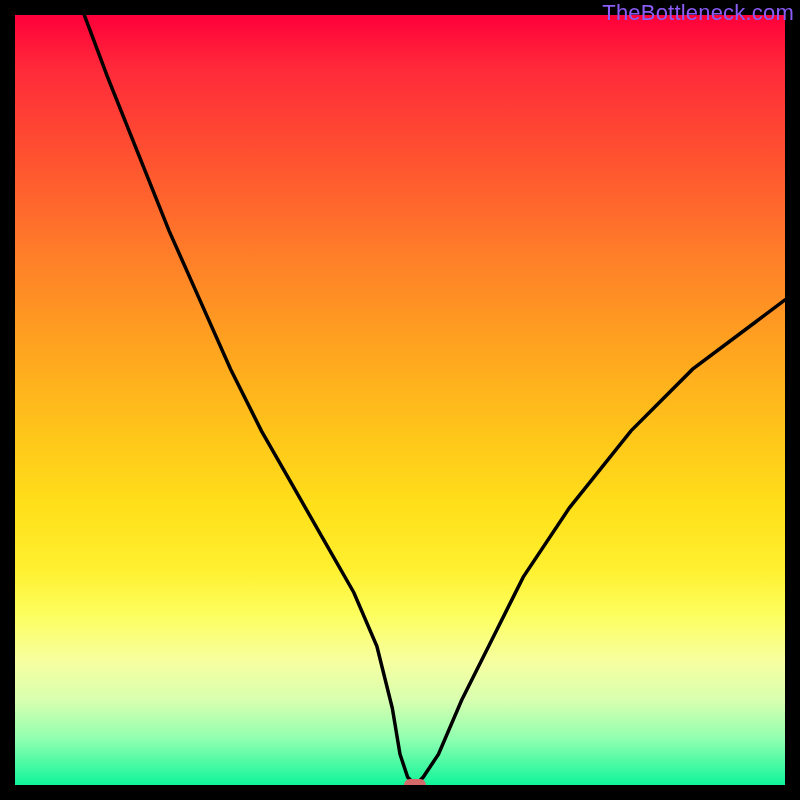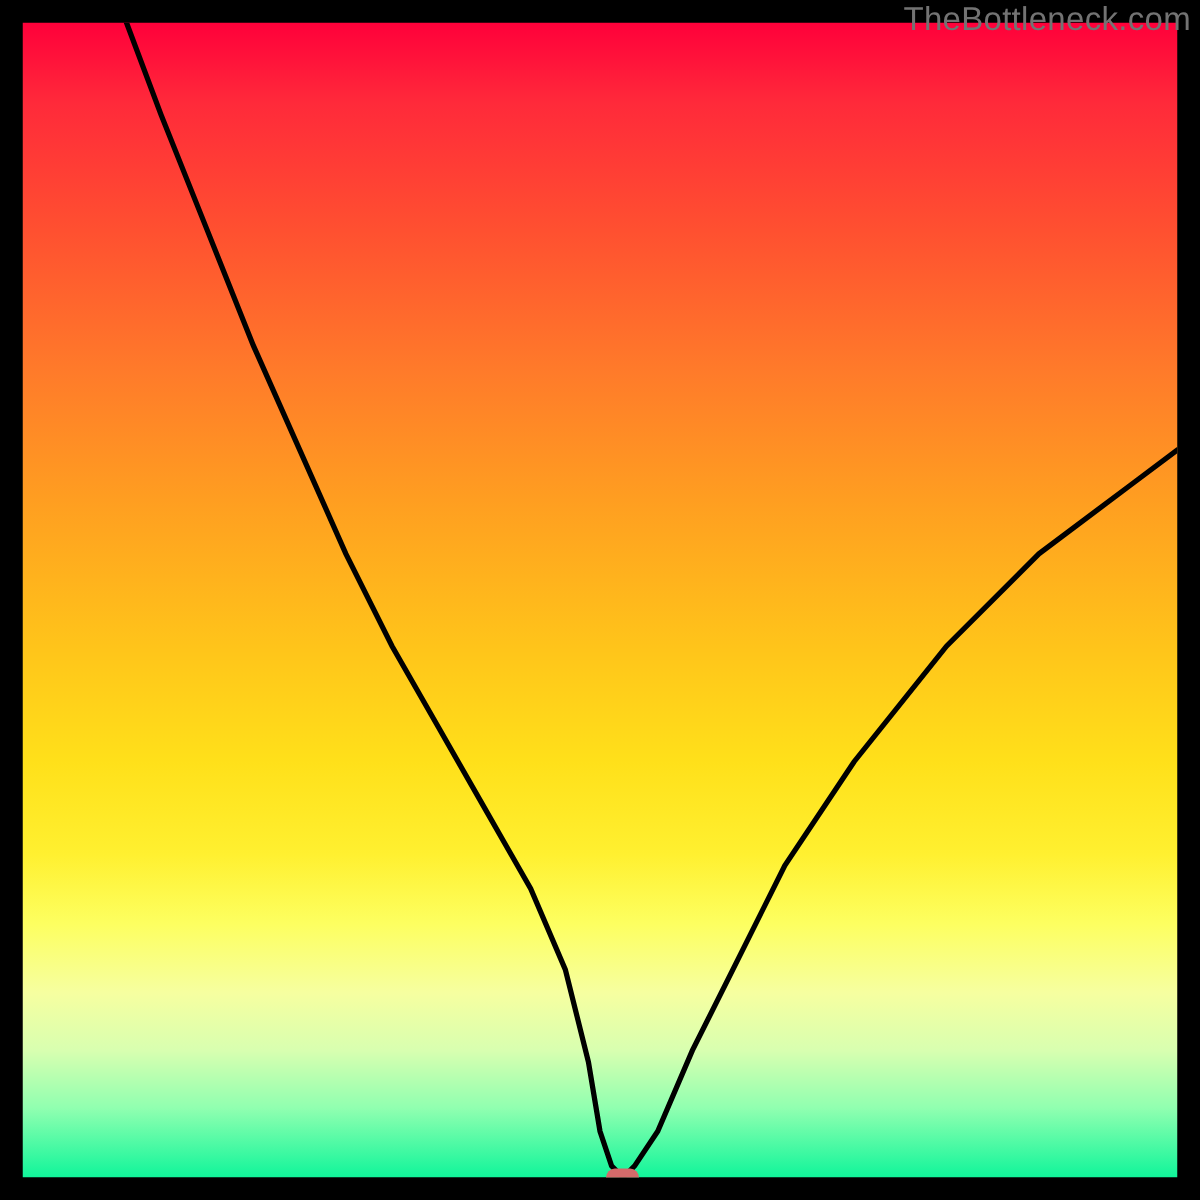--- a/index.html
+++ b/index.html
@@ -53,21 +53,21 @@
     width: 22px;
     height: 12px;
     background: #d46a6a;
     border-radius: 6px;
     transform: translate(-50%, -50%);
   }
   .watermark {
     position: absolute;
     top: 0px;
     right: 6px;
-    color: #737373;
+    color: #8b5cf6;
     font-size: 22px;
     font-weight: 500;
     letter-spacing: 0.2px;
     margin-left: 45px;
   }
 </style>
 </head>
 <body>
 
 <div class="frame">

